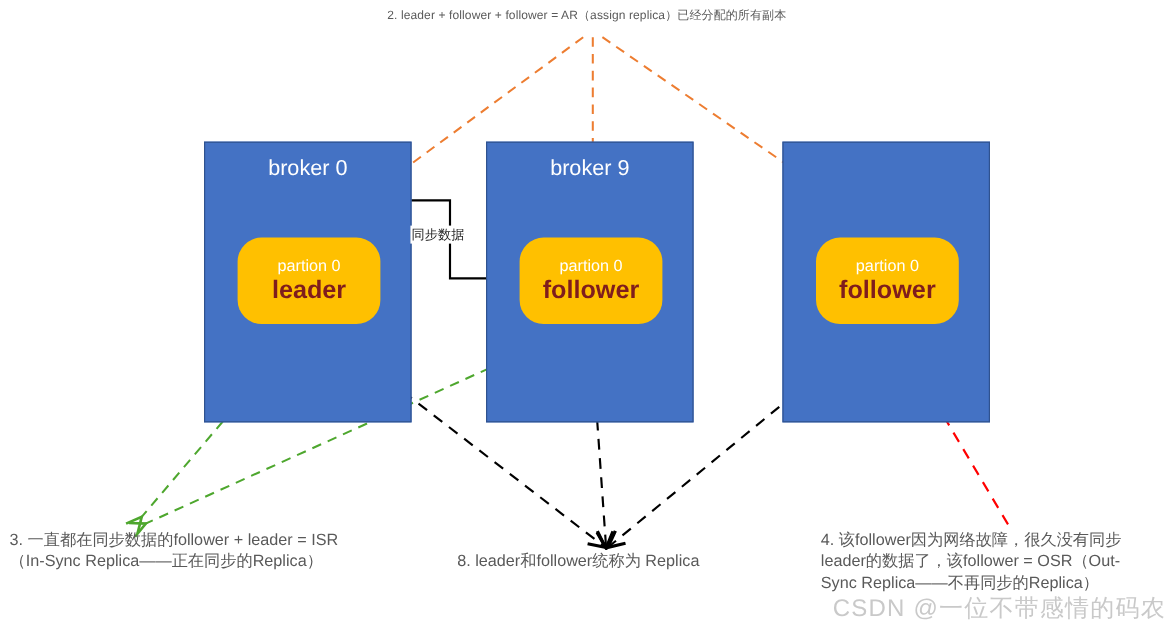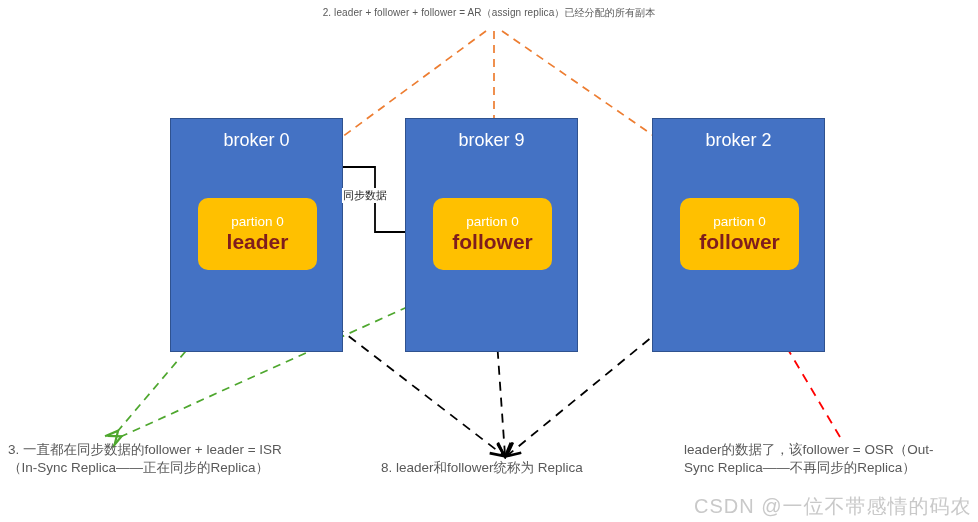--- a/index.html
+++ b/index.html
@@ -55,21 +55,21 @@
     font-size: 18px;
     font-weight: 400;
   }
   .partition {
     position: absolute;
     left: 27px;
     top: 79px;
     width: 119px;
     height: 72px;
     background: #FFC000;
-    border-radius: 10px;
+    border-radius: 20px;
     display: flex;
     flex-direction: column;
     align-items: center;
     justify-content: center;
   }
   .partition-sub {
     color: #ffffff;
     font-size: 13.5px;
     font-weight: 400;
     line-height: 1.15;
@@ -181,38 +181,38 @@
 
   <div class="broker" id="broker1">
     <div class="broker-title">broker 9</div>
     <div class="partition">
       <div class="partition-sub">partion 0</div>
       <div class="partition-role">follower</div>
     </div>
   </div>
 
   <div class="broker" id="broker2">
-    <div class="broker-title">broker 2</div>
     <div class="partition">
       <div class="partition-sub">partion 0</div>
       <div class="partition-role">follower</div>
     </div>
   </div>
 
   <div class="sync-label">同步数据</div>
 
   <div class="note" id="note-isr">
     <div>3. 一直都在同步数据的follower + leader = ISR</div>
     <div>（In-Sync Replica——正在同步的Replica）</div>
   </div>
 
   <div class="note" id="note-repl">
     <div>8. leader和follower统称为 Replica</div>
   </div>
 
   <div class="note" id="note-osr">
+    <div>4. 该follower因为网络故障，很久没有同步</div>
     <div>leader的数据了，该follower = OSR（Out-</div>
     <div>Sync Replica——不再同步的Replica）</div>
   </div>
 
   <div class="watermark">CSDN @一位不带感情的码农</div>
 
 </div>
 
 </body></html>

